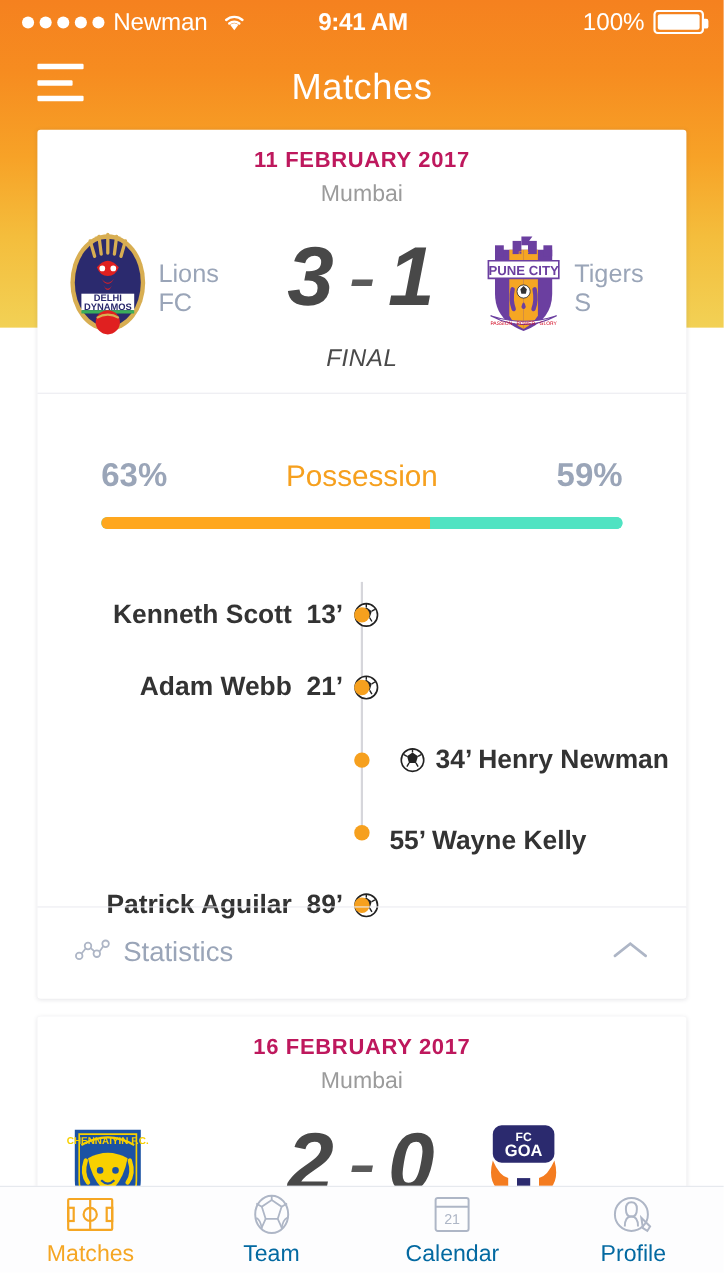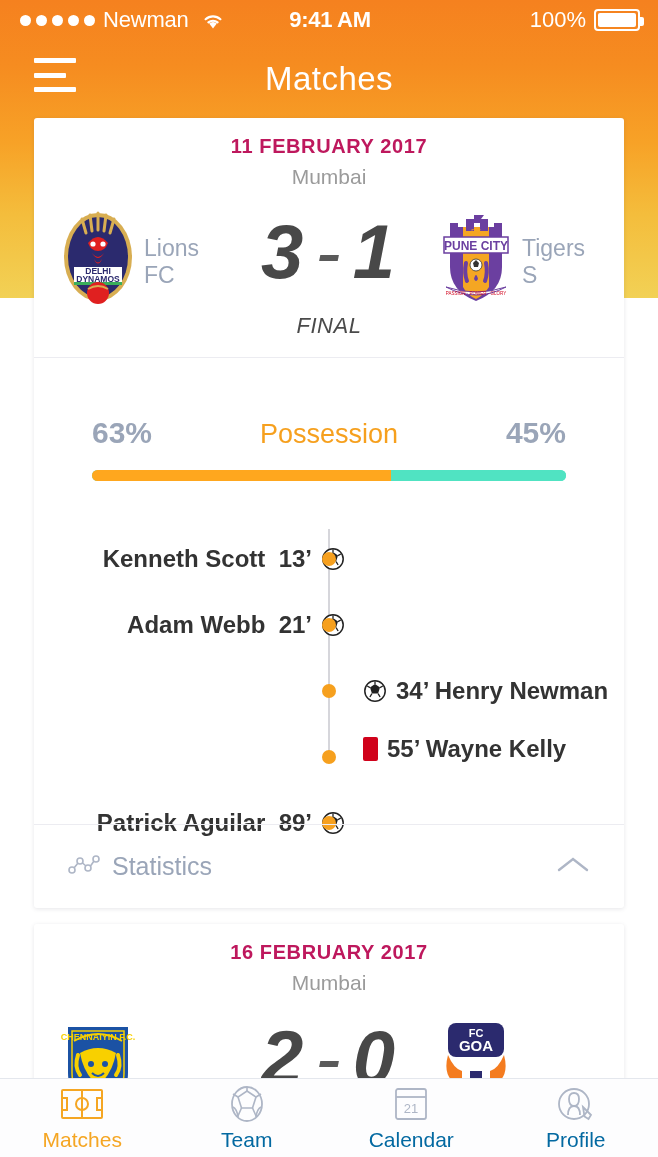--- a/index.html
+++ b/index.html
@@ -220,21 +220,21 @@
         <div class="team-name">Tigers S</div>
       </div>
     </div>
 
     <div class="divider" style="margin-top:18px;"></div>
 
     <div class="poss-wrap">
       <div class="poss-row">
         <span class="poss-pct">63%</span>
         <span class="poss-label">Possession</span>
-        <span class="poss-pct">45%</span>
+        <span class="poss-pct">59%</span>
       </div>
       <div class="poss-bar">
         <div class="home" id="poss-home" style="width: 63%;"></div>
         <div class="away"></div>
       </div>
     </div>
 
     <div class="timeline" id="timeline">
       <div class="tl-line"></div>
     <div class="ev ev-left" style="top: 64px;">
@@ -257,21 +257,21 @@
         <div class="dot" style="top: 137px;"></div>
         <div class="ev ev-right" style="top: 196px;">
           <span class="ev-ico"><svg width="24" height="24" viewBox="0 0 24 24">
               <circle cx="12" cy="12" r="10.2" fill="#fff" stroke="#222" stroke-width="1.5"></circle>
               <path d="M12 5 l5 3.6 l-1.9 6h-6.2 L7 8.6 z" fill="#222"></path>
               <path d="M12 5 V2.2 M17 8.6 l2.8 -1.6 M7 8.6 L4.2 7 M8.9 14.6 l-2 3.4 M15.1 14.6 l2 3.4" stroke="#222" stroke-width="1.3" fill="none"></path>
             </svg></span>
           <span class="ev-text">34’ Henry Newman</span>
         </div>
         <div class="dot" style="top: 203px;"></div>
-        <div class="ev ev-right" style="top: 254px;">
+        <div class="ev ev-right" style="top: 270px; flex-direction: column;">
           <span class="redcard"></span>
           <span class="ev-text">55’ Wayne Kelly</span>
         </div>
         <div class="dot" style="top: 269px;"></div>
         <div class="ev ev-left" style="top: 328px;">
           <span class="ev-text">Patrick Aguilar&nbsp; 89’</span>
           <span class="ev-ico"><svg width="24" height="24" viewBox="0 0 24 24">
               <circle cx="12" cy="12" r="10.2" fill="#fff" stroke="#222" stroke-width="1.5"></circle>
               <path d="M12 5 l5 3.6 l-1.9 6h-6.2 L7 8.6 z" fill="#222"></path>
               <path d="M12 5 V2.2 M17 8.6 l2.8 -1.6 M7 8.6 L4.2 7 M8.9 14.6 l-2 3.4 M15.1 14.6 l2 3.4" stroke="#222" stroke-width="1.3" fill="none"></path>

